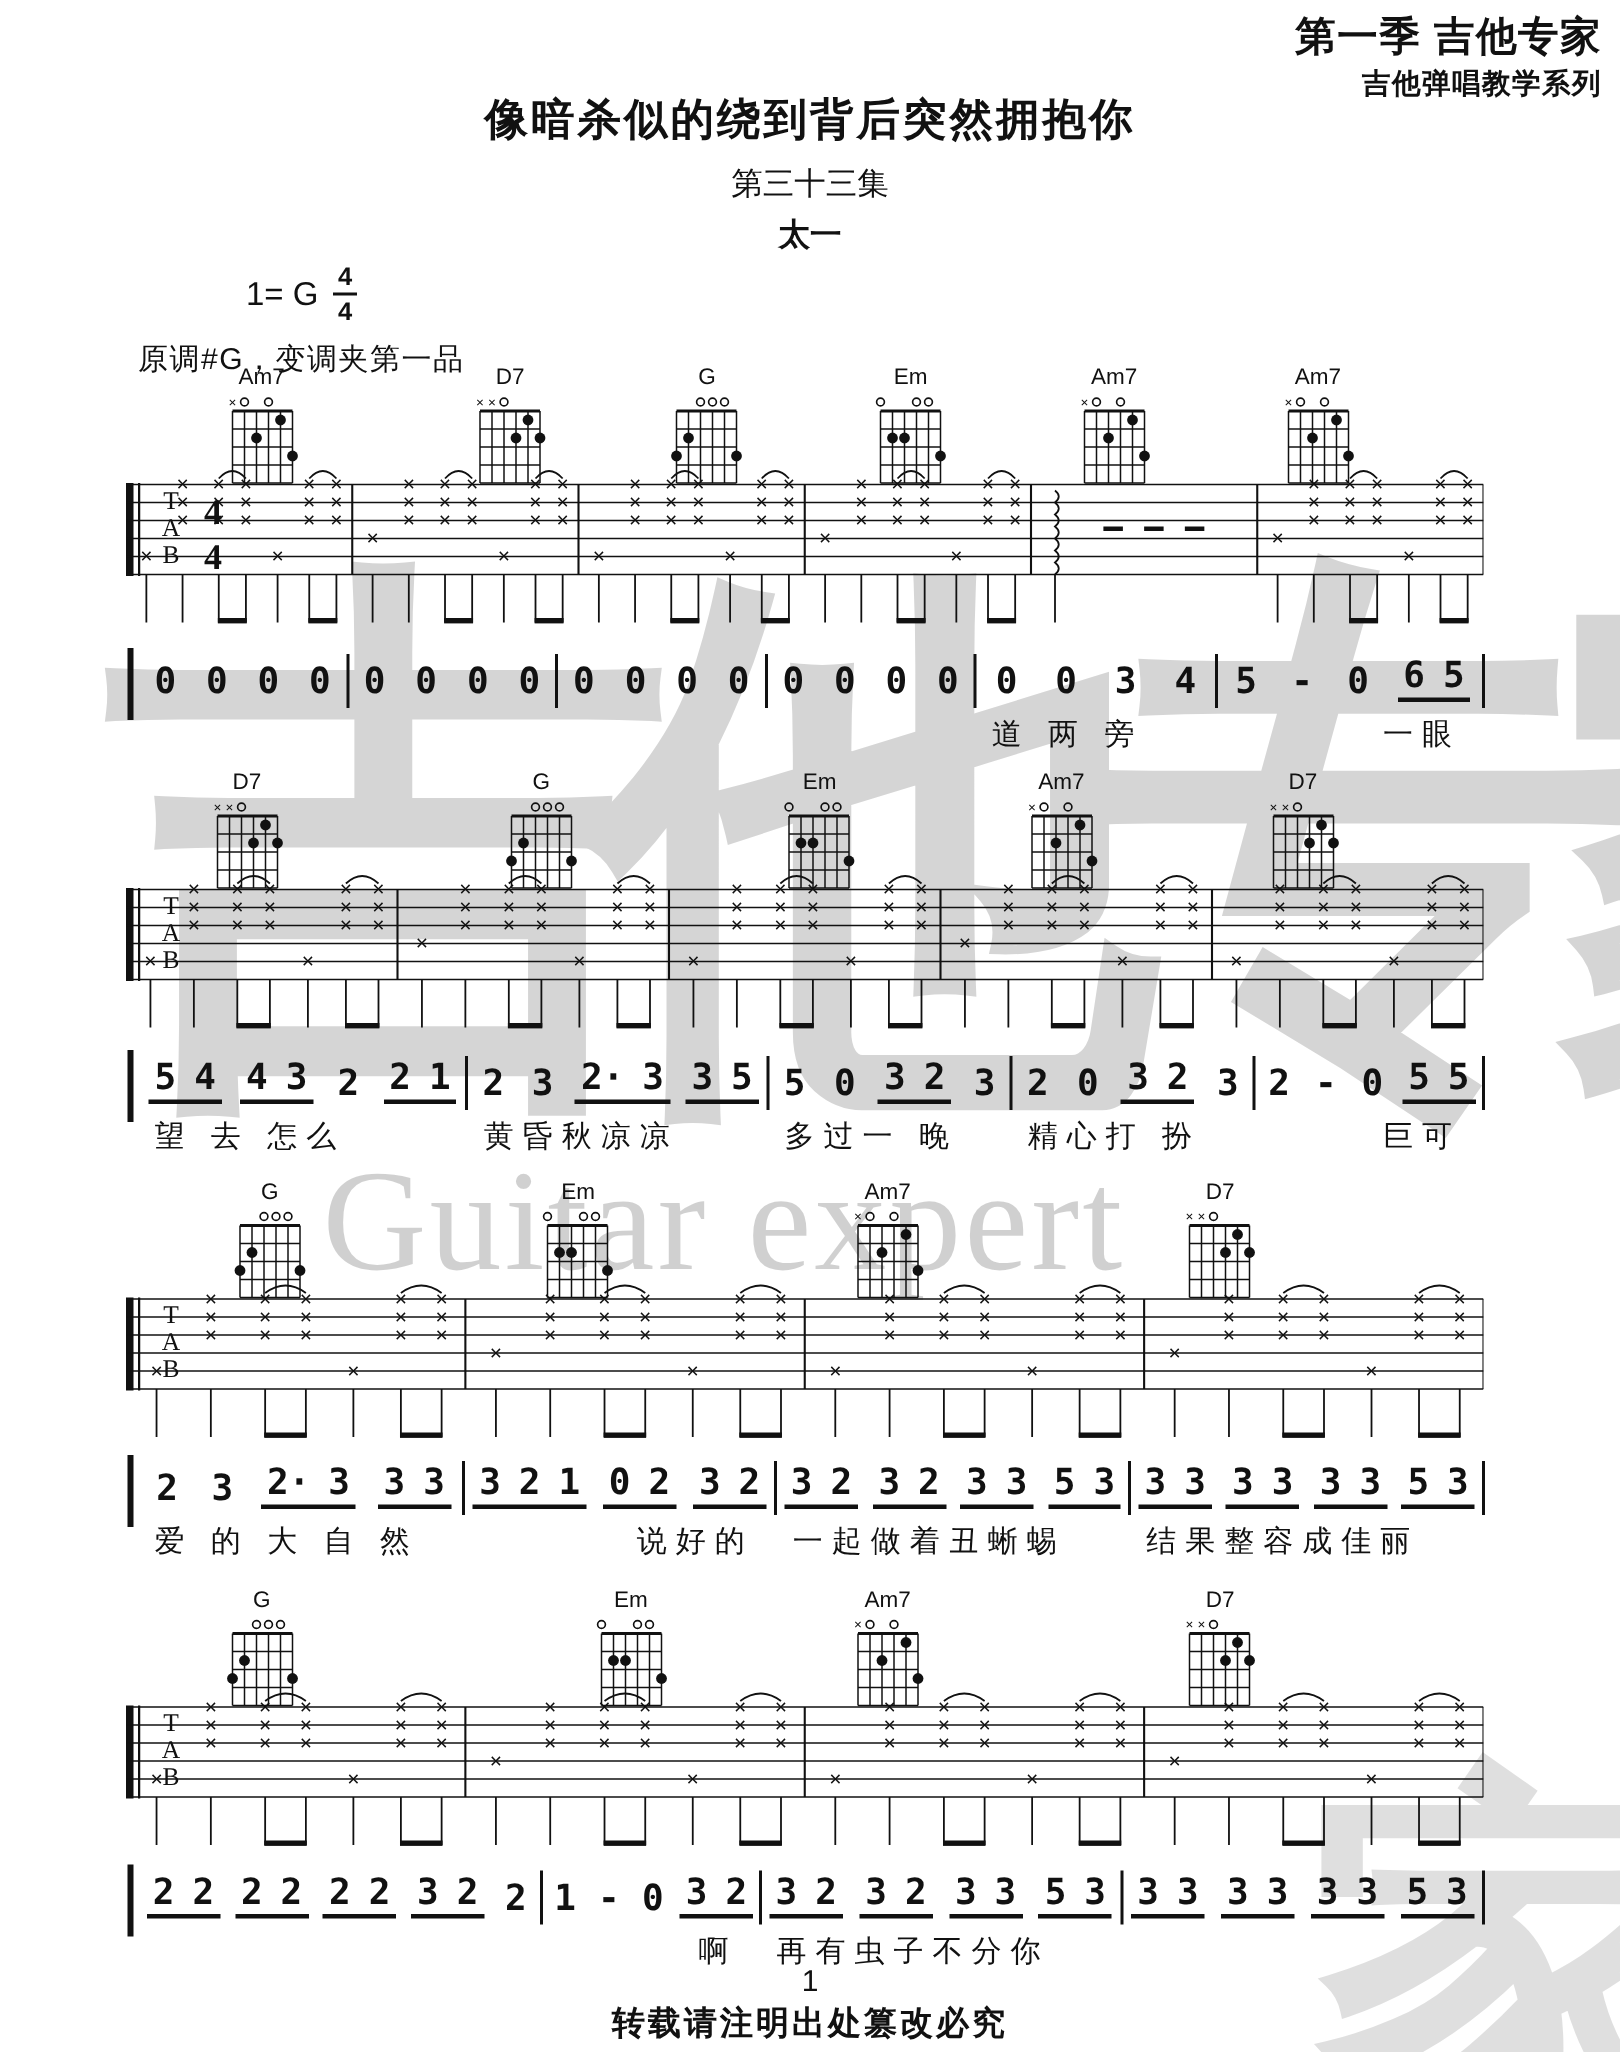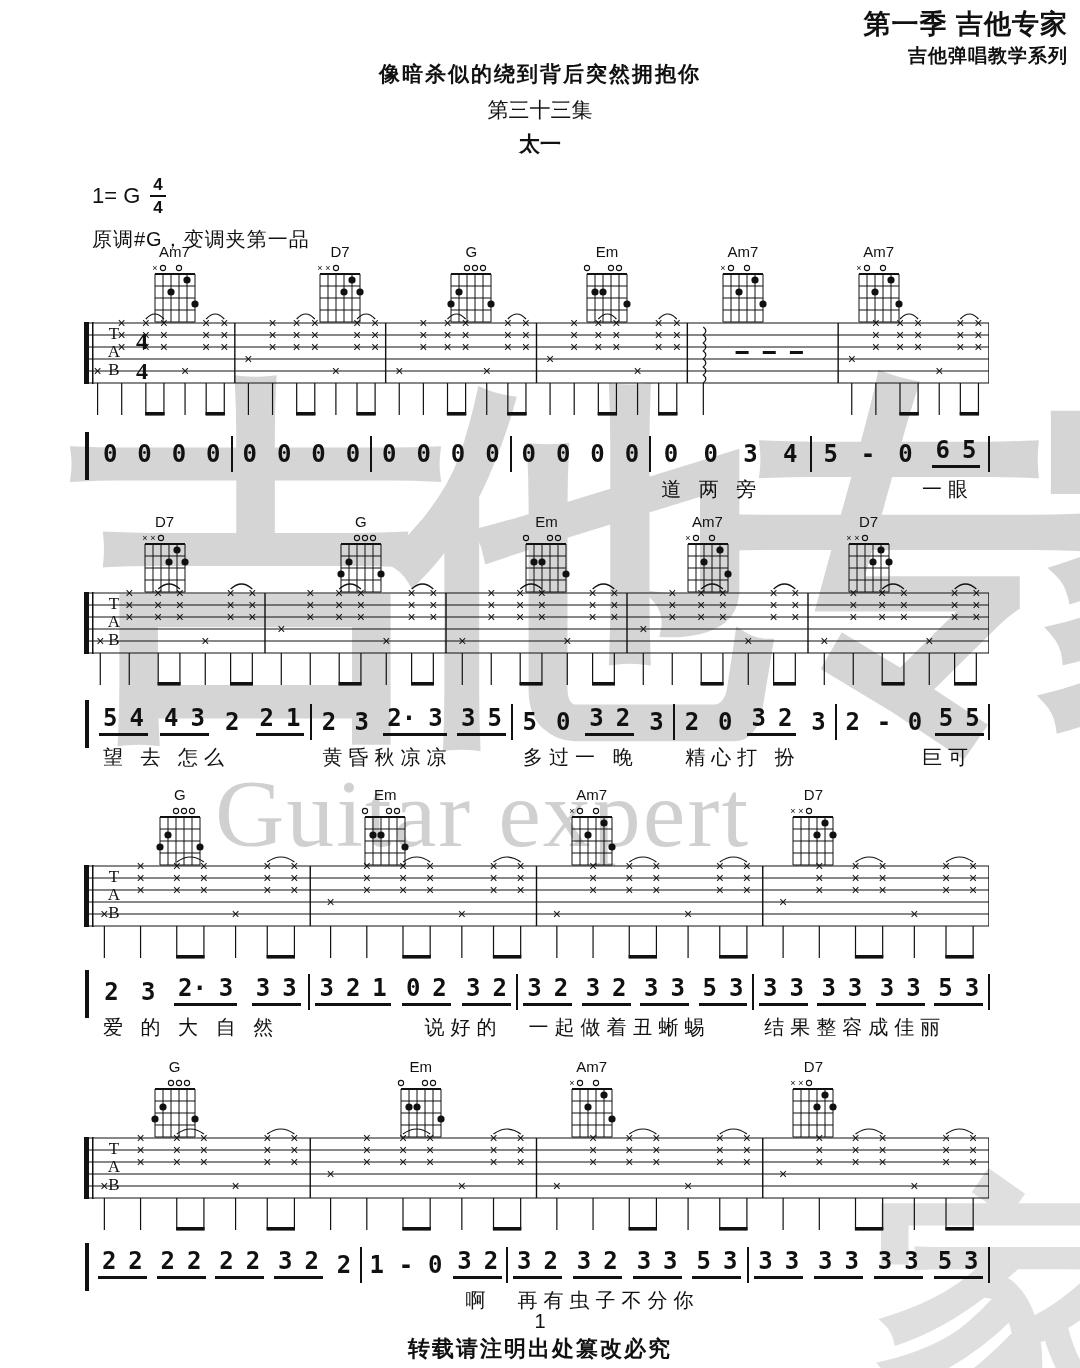--- a/index.html
+++ b/index.html
@@ -20,25 +20,25 @@
   }
   .wm-frag{
     position:absolute;top:1130px;left:870px;font-size:280px;font-weight:bold;color:#000;
     opacity:.12;z-index:0;pointer-events:none;font-family:"Liberation Serif",serif;
   }
   
   .hdr{position:absolute;top:6px;right:12px;text-align:right;z-index:2;}
   .hdr .series{font-size:27px;font-weight:bold;letter-spacing:1px;}
   .hdr .series-sub{font-size:19px;font-weight:bold;margin-top:1px;letter-spacing:1px;}
   .ttl{position:absolute;top:60px;left:0;width:100%;text-align:center;z-index:2;}
-  .ttl .t{font-size:21px;font-weight:bold;letter-spacing:2px;}
+  .ttl .t{font-size:29px;font-weight:bold;letter-spacing:2px;}
   .ttl .ep{font-size:21px;margin-top:8px;}
   .ttl .artist{font-size:21px;margin-top:6px;font-weight:bold;}
   .keyblk{position:absolute;top:176px;left:92px;z-index:2;font-size:22px;}
-  .keyblk .row1{display:flex;align-items:center;gap:10px;}
+  .keyblk .row1{display:flex;align-items:center;gap:10px;justify-content:center;}
   .frac{display:inline-flex;flex-direction:column;align-items:center;font-size:17px;font-weight:bold;line-height:1;}
   .frac .top{border-bottom:2px solid #111;padding:0 3px 2px;}
   .frac .bot{padding-top:2px;}
   .keyblk .capo{font-size:20px;margin-top:10px;letter-spacing:1px;}
   
   .system{position:absolute;left:84px;width:905px;z-index:1;}
   .chordlayer{position:relative;height:64px;}
   .chord{position:absolute;top:0;width:64px;text-align:center;}
   .chord svg{display:block;}
   

